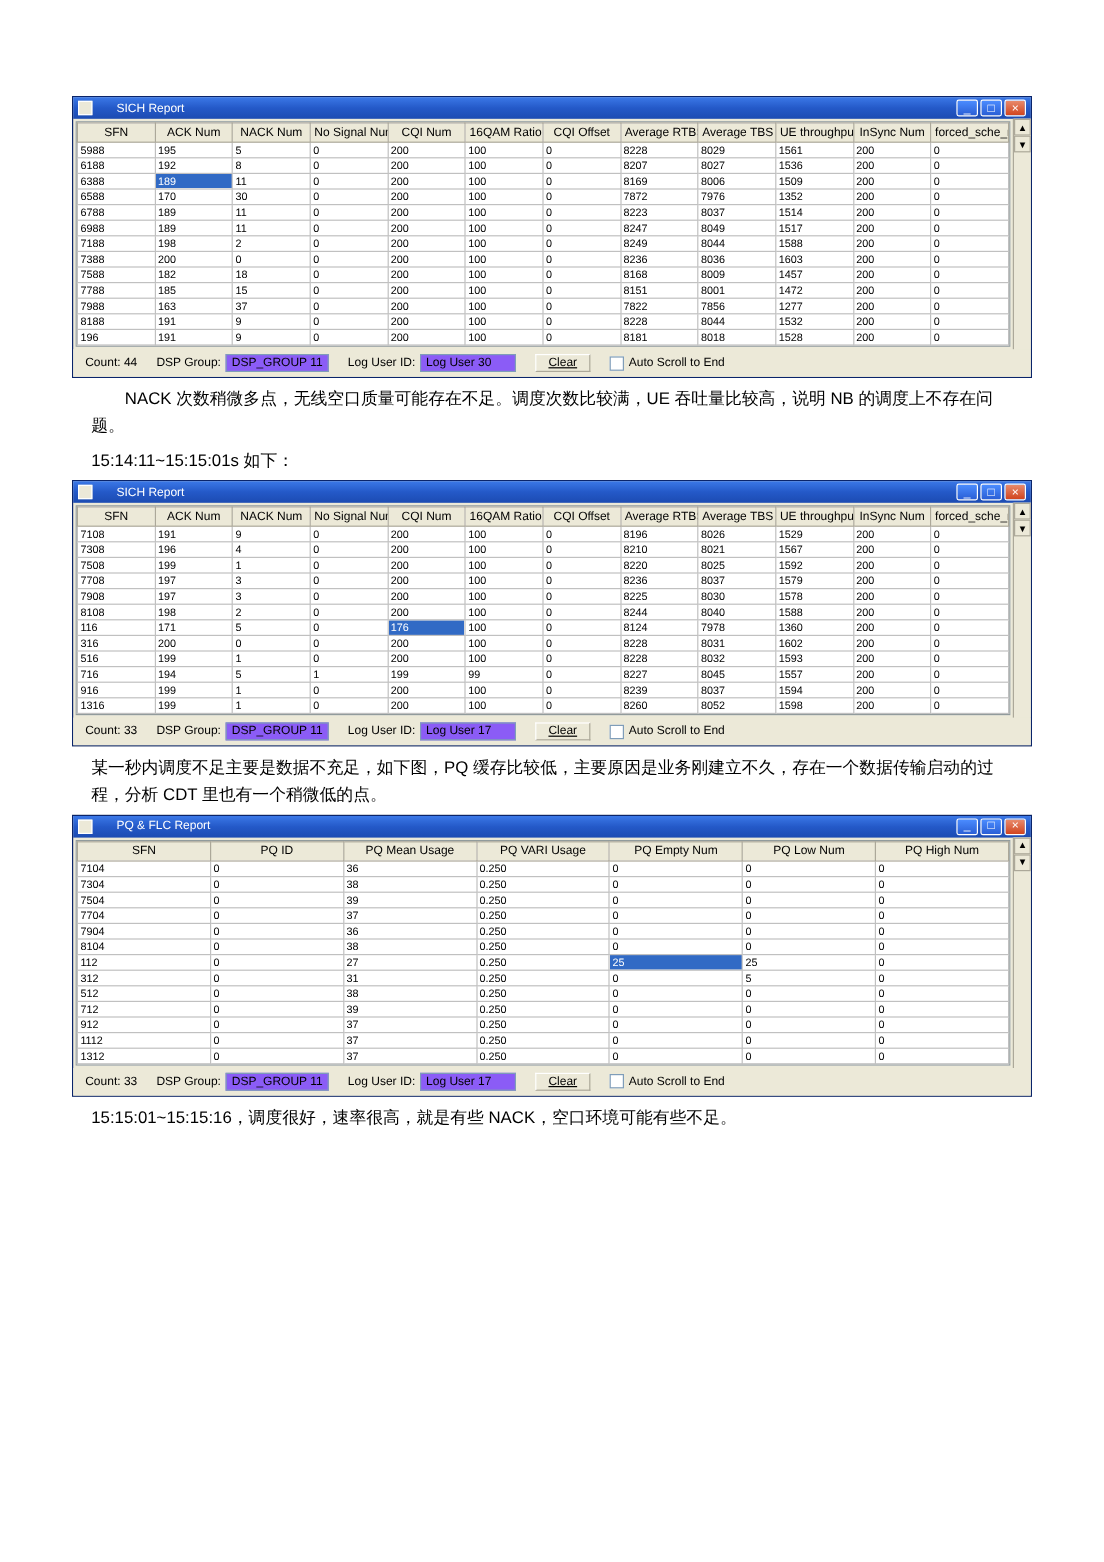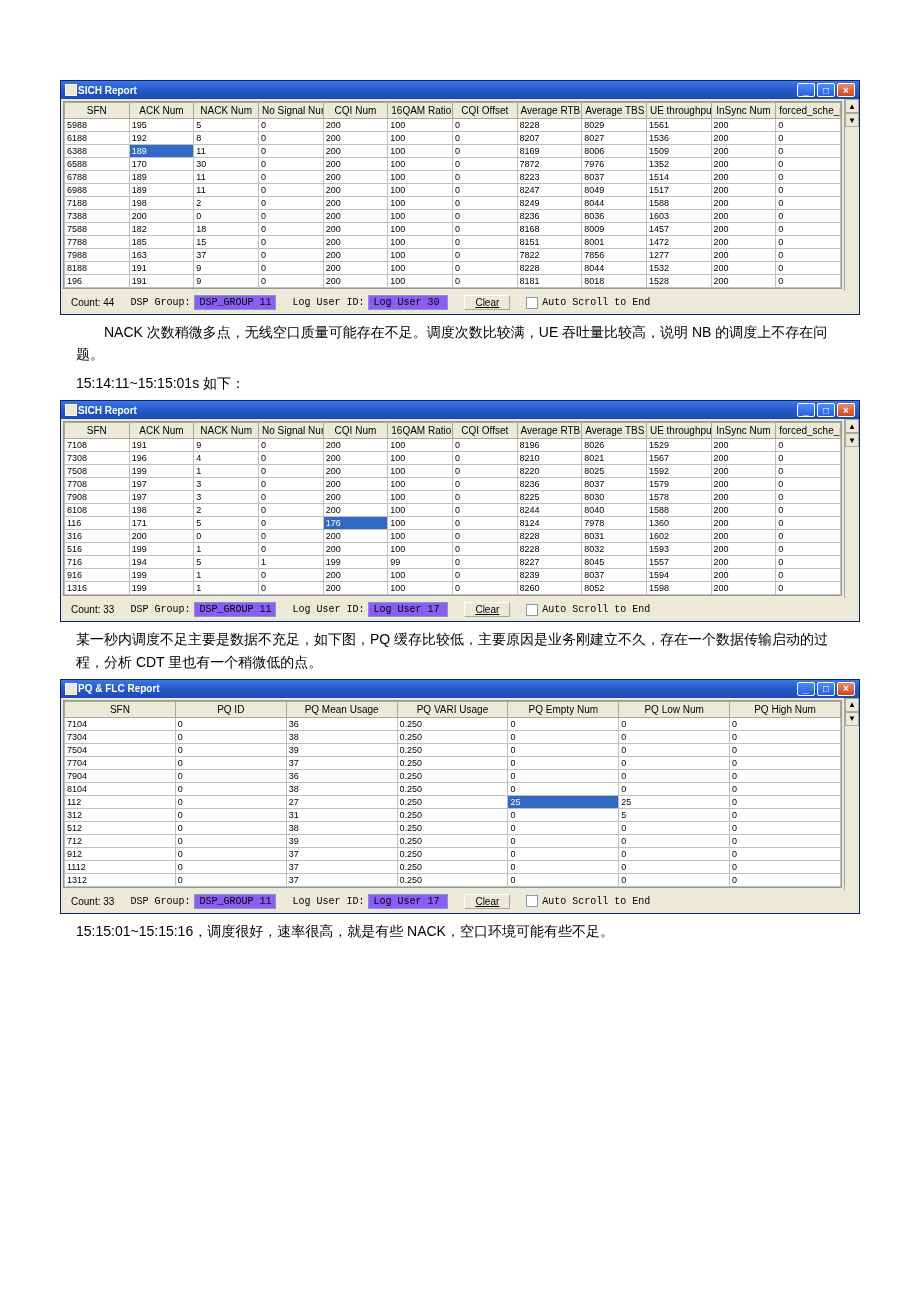--- a/index.html
+++ b/index.html
@@ -17,25 +17,25 @@
   }
   .win {
     border: 1px solid #0a246a;
     margin-bottom: 6px;
     font-size: 9px;
     background: #ece9d8;
   }
   .titlebar {
     background: linear-gradient(to bottom, #3b78e7, #2459c8 50%, #1c4bb2);
     color: #fff;
-    font-weight: bold;
+    font-weight: normal;
     padding: 2px 4px;
     display: flex;
     align-items: center;
-    gap: 1px;
+    gap: 20px;
     height: 18px;
     box-sizing: border-box;
   }
   .titlebar .icon {
     width: 12px; height: 12px;
     background: #ece9d8;
     border: 1px solid #fff;
     box-sizing: border-box;
   }
   .titlebar .title { flex: 1; font-size: 10px; }
@@ -83,21 +83,21 @@
 
   .statusbar {
     display: flex;
     align-items: center;
     gap: 16px;
     padding: 4px 10px;
     font-size: 10px;
     background: #ece9d8;
   }
   .field {
-    display: flex; align-items: center; gap: 4px; font-family: Liberation Mono, monospace;
+    display: flex; align-items: center; gap: 4px;
   }
   .field .inp {
     background: #8b5cf6;
     border: 1px solid #7f9db9;
     padding: 1px 4px;
     font-size: 10px;
     min-width: 70px;
   }
   .btn {
     background: #ece9d8;

